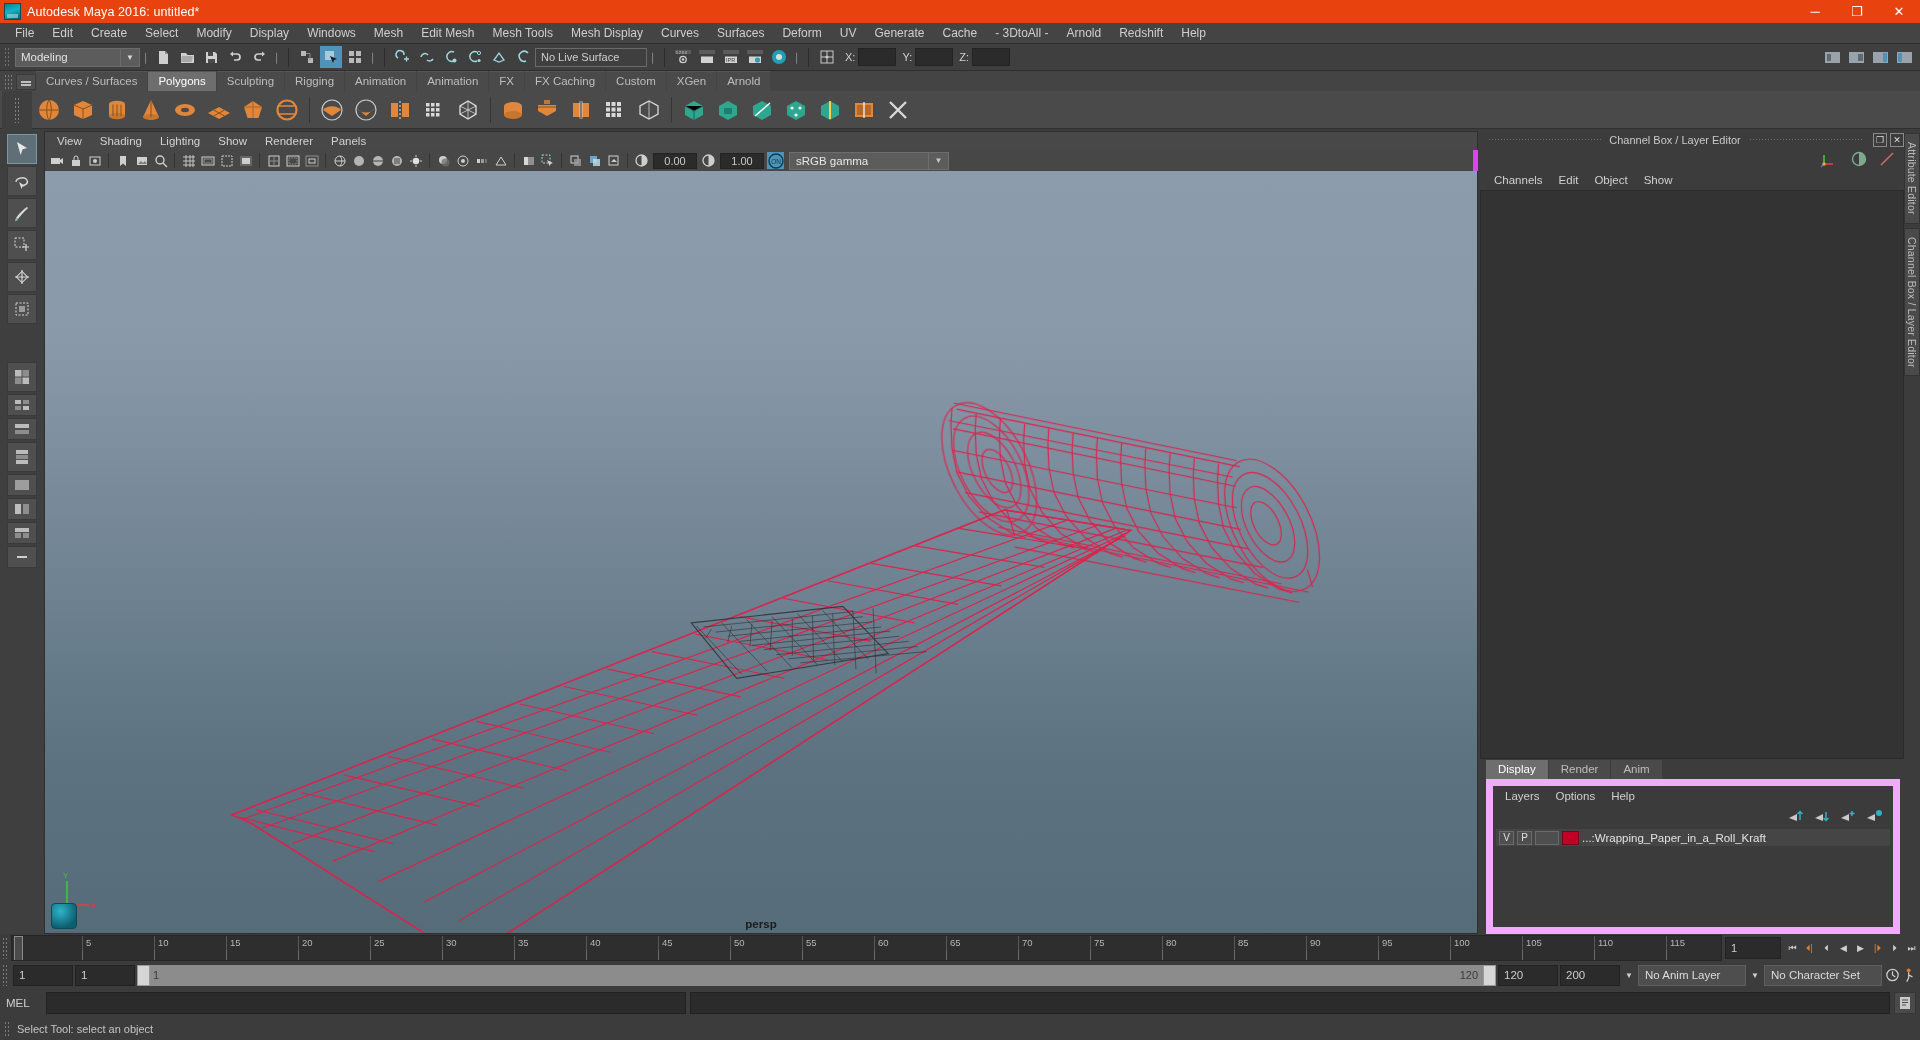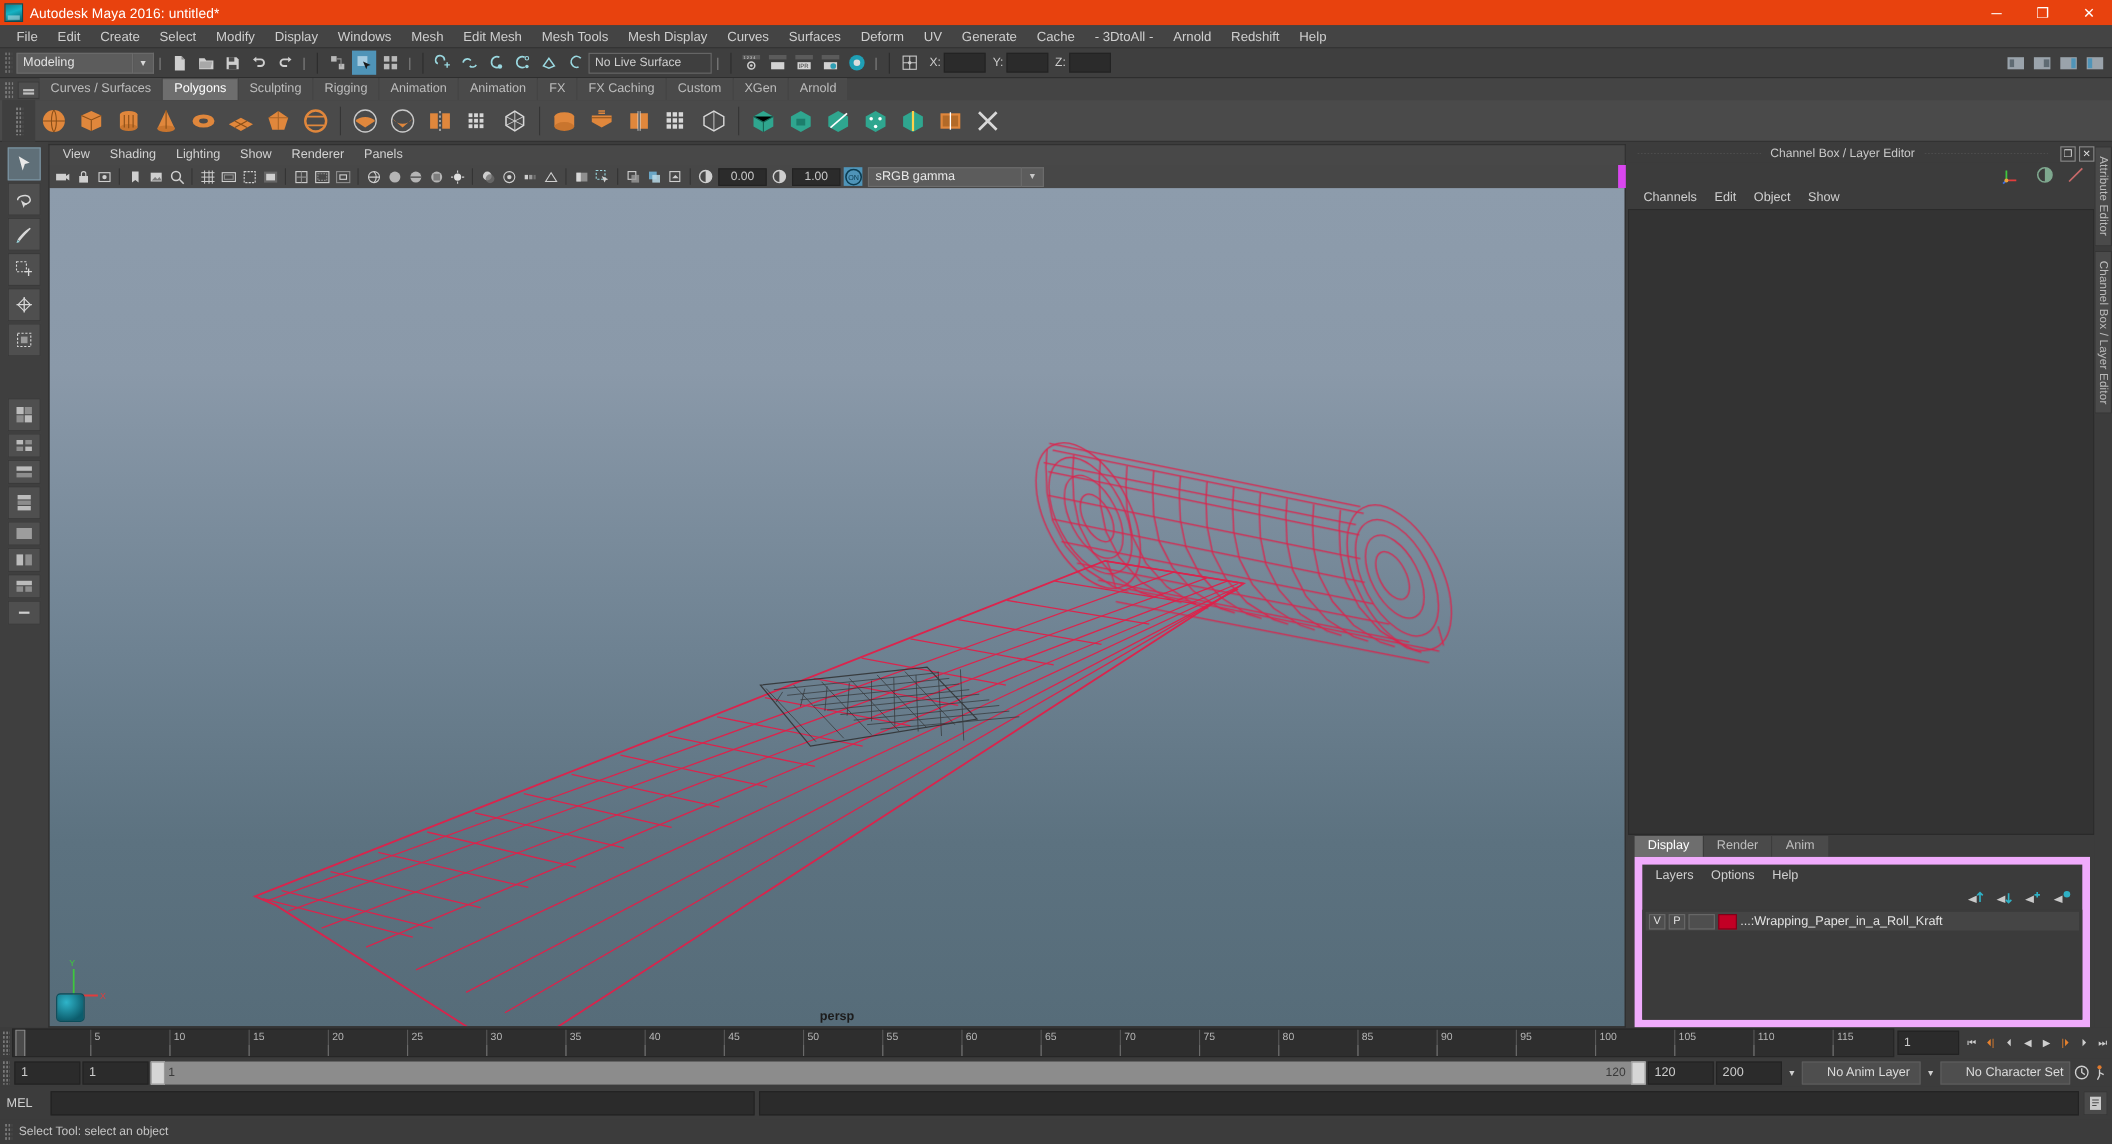--- a/index.html
+++ b/index.html
@@ -113,21 +113,21 @@
 
   
   .vpcol { flex:1 1 auto; display:flex; flex-direction:column; min-width:0; background:#3c3c3c; padding:2px 2px 0 0;}
   .vpmenu {
     height:19px; flex:0 0 19px; background:#484848; display:flex; align-items:center;
     font-size:11.5px; padding-left:3px; border:1px solid #2f2f2f; border-bottom:none;
   }
   .vpmenu .mi { padding:0 9px; color:#d2d2d2; }
   .vptool {
     height:21px; flex:0 0 21px; background:#474747; display:flex; align-items:center;
-    padding-left:2px; border-left:1px solid #2f2f2f; border-right:7px solid #d946ef;
+    padding-left:2px; border-left:1px solid #2f2f2f; border-right:5px solid #d946ef;
   }
   .vtb { width:17px;height:17px;margin:0 1px; display:flex;align-items:center;justify-content:center; }
   .vtb.on { background:#4f94b8; }
   .vsep { width:1px;height:15px;background:#343434;margin:0 4px; }
   .numfield { width:44px;height:16px;background:#2b2b2b;border:1px solid #232323;color:#c9c9c9;
      font-size:11px; display:flex;align-items:center;justify-content:center; margin:0 2px;}
   .gammasel {
     width:140px;height:18px;background:#5c5c5c;border:1px solid #6d6d6d;color:#e8e8e8;
     font-size:11.5px; display:flex;align-items:center;padding-left:6px; margin-left:4px;
   }
@@ -205,21 +205,21 @@
   .rangebar { height:26px; flex:0 0 26px; background:#3c3c3c; display:flex; align-items:center; padding-left:2px; gap:2px;}
   .rfield { width:60px;height:21px;background:#2b2b2b;border:1px solid #222;color:#ccc;font-size:11.5px;
     display:flex;align-items:center;padding-left:5px;}
   .rslider { flex:1 1 auto; height:21px; background:#3a3a3a; position:relative; }
   .rslider .track { position:absolute; left:0; top:0; height:21px; width:100%; background:#8c8c8c; }
   .rslider .thumbL{ position:absolute;left:0;top:0;width:13px;height:21px;background:#d6d6d6;border:1px solid #9a9a9a;}
   .rslider .thumbR{ position:absolute;top:0;width:13px;height:21px;background:#d6d6d6;border:1px solid #9a9a9a;}
   .rslider .lblL{ position:absolute; left:16px; top:4px; font-size:11px;color:#3a3a3a; }
   .rslider .lblR{ position:absolute; top:4px; font-size:11px;color:#3a3a3a; }
   .combo { height:21px; background:#4e4e4e; border:1px solid #5e5e5e; color:#dcdcdc; font-size:11.5px;
-     display:flex; align-items:center; padding-left:22px; }
+     display:flex; align-items:center; padding-left:6px; }
   .comboarrow{ width:14px;height:21px;display:flex;align-items:center;justify-content:center;font-size:8px;color:#cfcfcf;}
 
   
   .melbar { height:30px; flex:0 0 30px; background:#3c3c3c; display:flex; align-items:center; padding-left:6px; gap:4px;}
   .mellbl { width:36px; font-size:11.5px; color:#d0d0d0; }
   .melin { width:640px; height:22px; background:#2b2b2b; border:1px solid #222; }
   .melout { flex:1 1 auto; height:22px; background:#2b2b2b; border:1px solid #222; }
   .melbtn { width:22px;height:22px;background:#4a4a4a;border:1px solid #363636;
      display:flex;align-items:center;justify-content:center; margin-right:4px;}
 

